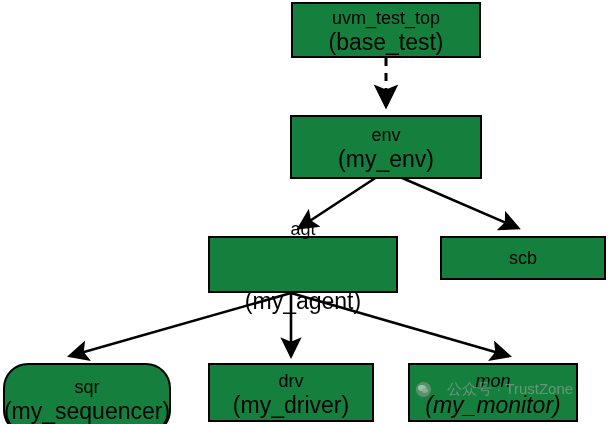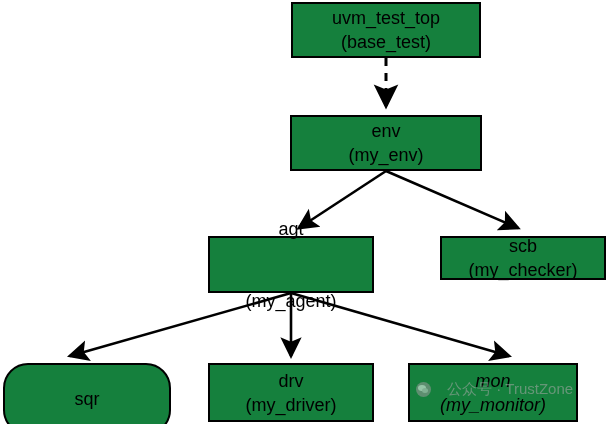--- a/index.html
+++ b/index.html
@@ -33,28 +33,28 @@
     justify-content: center;
     color: #000000;
     z-index: 2;
   }
   .node-name {
     font-size: 18px;
     line-height: 24px;
     white-space: nowrap;
   }
   .node-type {
-    font-size: 18px;
+    font-size: 23px;
     line-height: 24px;
     white-space: nowrap;
   }
   
   #node-uvm_test_top { left: 291px; top: 2px;   width: 190px; height: 56px; }
-  #node-env          { left: 290px; top: 115px; width: 192px; height: 56px; }
-  #node-agt          { left: 208px; top: 236px; width: 166px; height: 57px; gap: 48px; }
+  #node-env          { left: 290px; top: 115px; width: 192px; height: 64px; }
+  #node-agt          { left: 208px; top: 236px; width: 190px; height: 57px; gap: 48px; }
   #node-scb          { left: 440px; top: 236px; width: 166px; height: 44px; }
   #node-sqr          { left: 3px;   top: 363px; width: 168px; height: 72px; border-radius: 25px; }
   #node-drv          { left: 208px; top: 363px; width: 166px; height: 59px; }
   #node-mon          { left: 408px; top: 363px; width: 170px; height: 59px; font-style: italic; }
 
   
   #watermark {
     position: absolute;
     left: 416px;
     top: 381px;
@@ -132,25 +132,25 @@
     <span class="node-type">(my_env)</span>
   </div>
 
   <div class="node" id="node-agt">
     <span class="node-name">agt</span>
     <span class="node-type">(my_agent)</span>
   </div>
 
   <div class="node" id="node-scb">
     <span class="node-name">scb</span>
-    <span class="node-type">(my_checker)</span>
   </div>
 
   <div class="node" id="node-sqr">
     <span class="node-name">sqr</span>
+    <span class="node-type">(my_sequencer)</span>
   </div>
 
   <div class="node" id="node-drv">
     <span class="node-name">drv</span>
     <span class="node-type">(my_driver)</span>
   </div>
 
   <div class="node" id="node-mon">
     <span class="node-name">mon</span>
     <span class="node-type">(my_monitor)</span>

